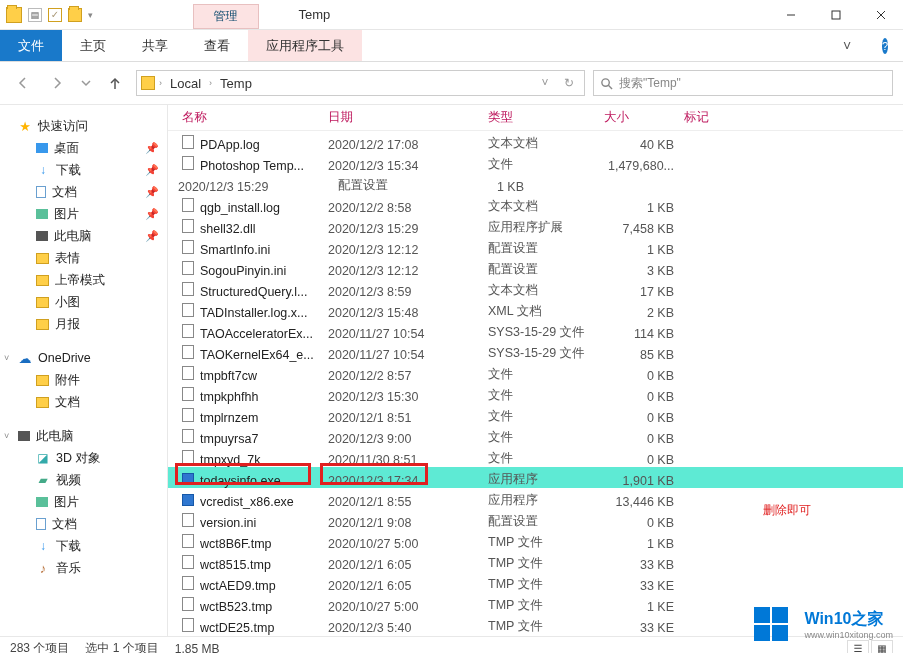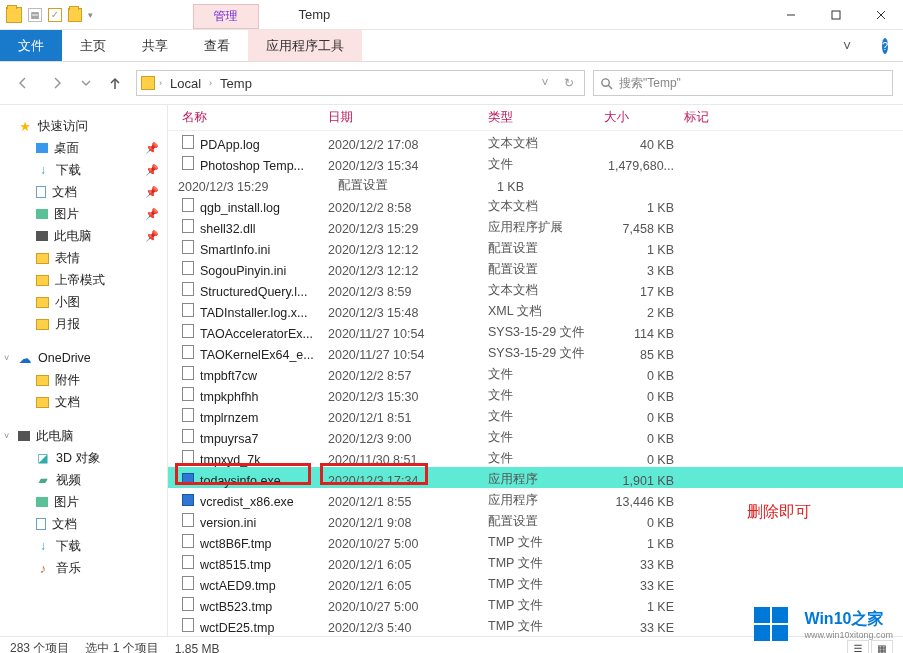--- a/index.html
+++ b/index.html
@@ -5,21 +5,21 @@
   * { box-sizing: border-box; margin: 0; padding: 0; font-family: "Segoe UI", "Microsoft YaHei", sans-serif; }
   body { width: 903px; height: 653px; background: #fff; overflow: hidden; font-size: 12px; color: #333; position: relative; }
 
   .titlebar { height: 30px; display: flex; align-items: center; border-bottom: 1px solid #e6e6e6; }
   .tb-left { display: flex; align-items: center; gap: 6px; padding-left: 6px; }
   .tb-icon { width: 16px; height: 16px; background: #ffcf48; border: 1px solid #d0a020; position: relative; }
   .tb-icon::before { content:''; position:absolute; top:-3px; left:0; width:8px; height:3px; background:#ffcf48; border:1px solid #d0a020; border-bottom:none; }
   .qat { width:14px; height:14px; border:1px solid #bbb; display:inline-flex; align-items:center; justify-content:center; font-size:9px; color:#555; }
   .qat.check { border:1px solid #d0a020; background:#fff; color:#a97; font-size:10px; }
   .tb-mid { flex:1; display:flex; align-items:flex-end; padding-left:100px; height:100%; }
-  .mgmt-tab { background:#fce3e3; border:1px solid #e8c0c0; padding:3px 20px; font-size:12px; color:#6d28d9; }
+  .mgmt-tab { background:#fce3e3; border:1px solid #e8c0c0; padding:3px 20px; font-size:12px; color:#0c4a6e; }
   .title-text { margin-left:40px; align-self:center; font-size:13px; }
   .win-controls { display:flex; }
   .win-btn { width:45px; height:28px; display:flex; align-items:center; justify-content:center; font-size:12px; color:#444; }
   .win-btn svg { width:10px; height:10px; stroke:#333; stroke-width:1; fill:none; }
 
   .ribbon-tabs { height:32px; display:flex; align-items:stretch; border-bottom:1px solid #ddd; }
   .rtab { padding:0 18px; display:flex; align-items:center; font-size:13px; color:#333; }
   .rtab.file { background:#1979ca; color:#fff; }
   .rtab.ctx { background:#fce3e3; }
   .ribbon-spacer { flex:1; }
@@ -81,21 +81,21 @@
   .fi-ini { border:1px solid #888; background:#fff; width:12px; height:14px; }
 
   .statusbar { height:24px; border-top:1px solid #e8e8e8; display:flex; align-items:center; padding:0 10px; gap:16px; font-size:12px; color:#444; }
   .statusbar .right { margin-left:auto; display:flex; gap:2px; }
   .view-btn { width:22px; height:18px; border:1px solid #ddd; display:flex; align-items:center; justify-content:center; font-size:10px; }
 
   .red-box { position:absolute; border:3px solid #e02020; pointer-events:none; }
   .box-name { left:175px; top:463px; width:136px; height:22px; }
   .box-date { left:320px; top:463px; width:108px; height:22px; }
 
-  .annot { position:absolute; right:92px; top:502px; color:#e02020; font-size:16px; }
+  .annot { position:absolute; right:92px; top:502px; color:#e02020; font-size:12px; }
   .watermark { position:absolute; right:10px; bottom:12px; display:flex; align-items:center; gap:16px; }
   .wm-logo { width:34px; height:34px; display:grid; grid-template-columns:1fr 1fr; grid-template-rows:1fr 1fr; gap:2px; }
   .wm-logo div { background:#0078d7; }
   .wm-text { display:flex; flex-direction:column; }
   .wm-text .big { font-size:16px; color:#0078d7; font-weight:600; }
   .wm-text .small { font-size:9px; color:#888; }
 </style>
 </head>
 <body>
 

